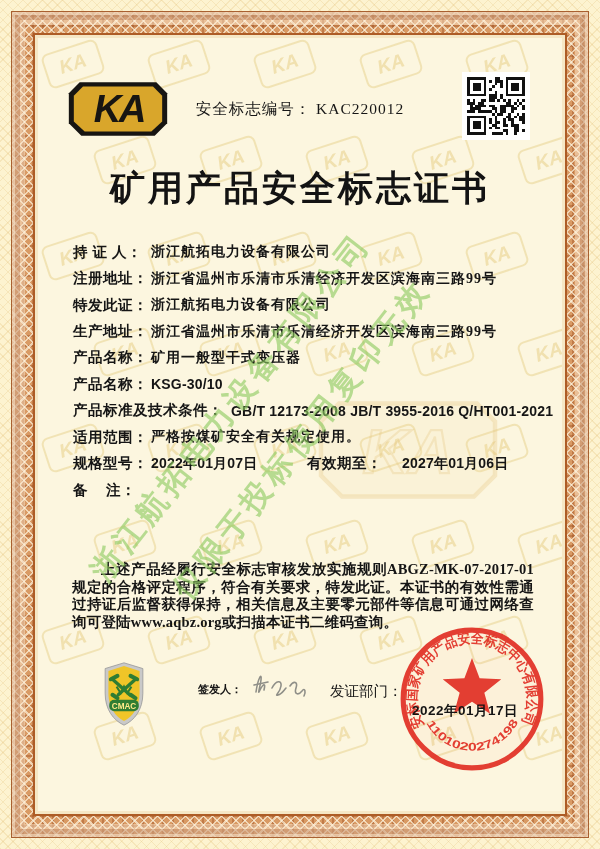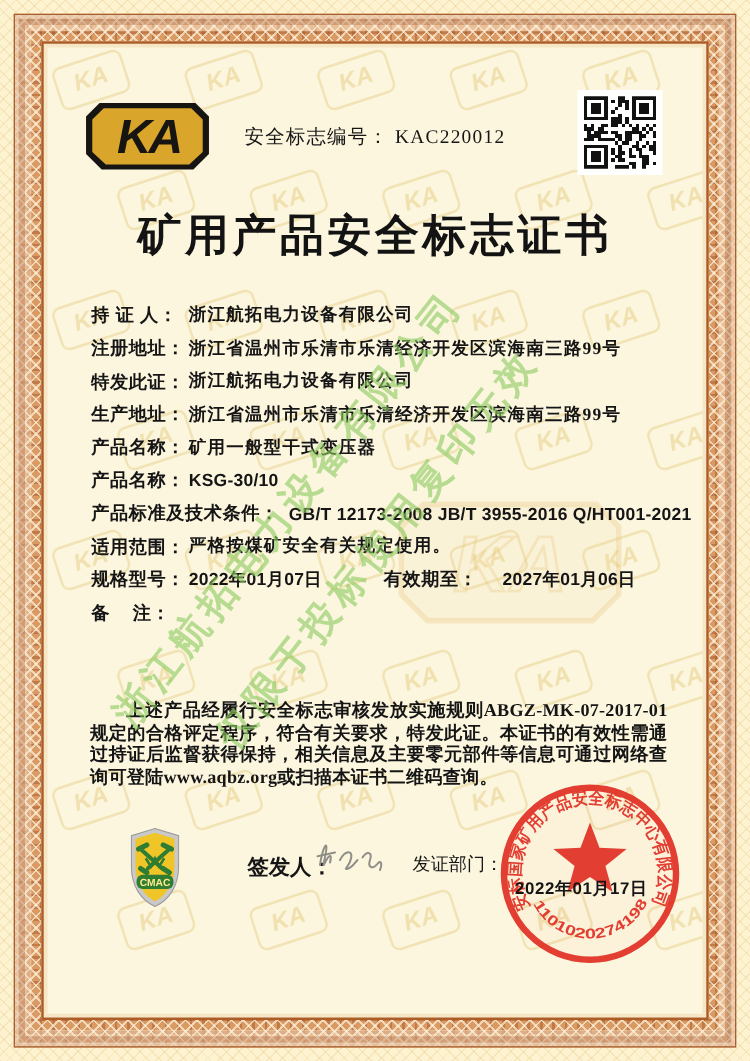--- a/index.html
+++ b/index.html
@@ -46,21 +46,21 @@
   .f-label.wide{width:auto;margin-right:8px;}
   .f-label.l2{width:auto;margin-right:20px;}
   .f-value{font-size:14px;white-space:nowrap;font-weight:bold;}
   .f-value.serif{font-family:"Liberation Serif","DejaVu Serif",serif;letter-spacing:1px;}
   .f-value.sans{font-family:"Liberation Sans","DejaVu Sans",sans-serif;letter-spacing:.2px;}
   .f-value.fixed{width:156px;}
   #statement{left:72px;top:561px;width:462px;font-family:Liberation Serif, serif;
              font-weight:bold;font-size:14.5px;line-height:17.7px;color:#151515;
              text-align:justify;text-indent:29px;letter-spacing:.2px;}
   #cmac{left:102px;top:662px;width:44px;height:64px;}
-  #signer-label{left:198px;top:682px;font-size:17px;font-weight:bold;color:#151515;}
+  #signer-label{left:198px;top:682px;font-size:11px;font-weight:bold;color:#151515;}
   #signature{left:248px;top:666px;width:64px;height:44px;z-index:3;}
   #issuer-label{left:330px;top:682px;font-size:14.5px;font-weight:normal;color:#151515;}
   #stamp{left:397px;top:624px;width:150px;height:150px;z-index:3;}
   #stamp-date{left:412px;top:702px;z-index:4;font-size:13.5px;font-weight:bold;color:#141414;letter-spacing:.5px;}
 </style>
 </head>
 <body>
 
 <div id="stage">
   <div class="frame"></div>

